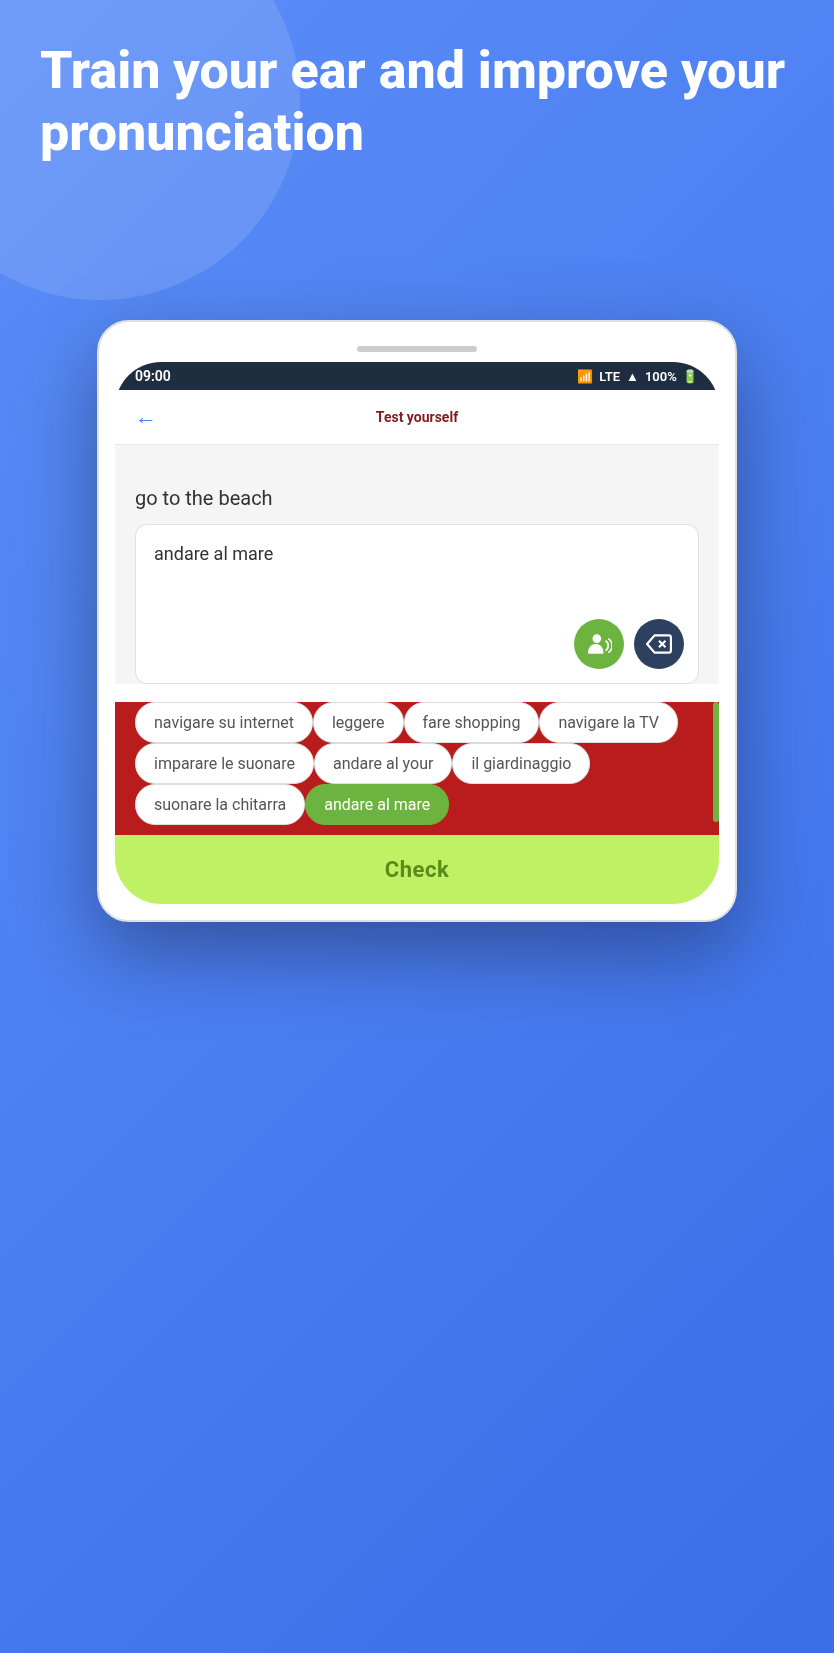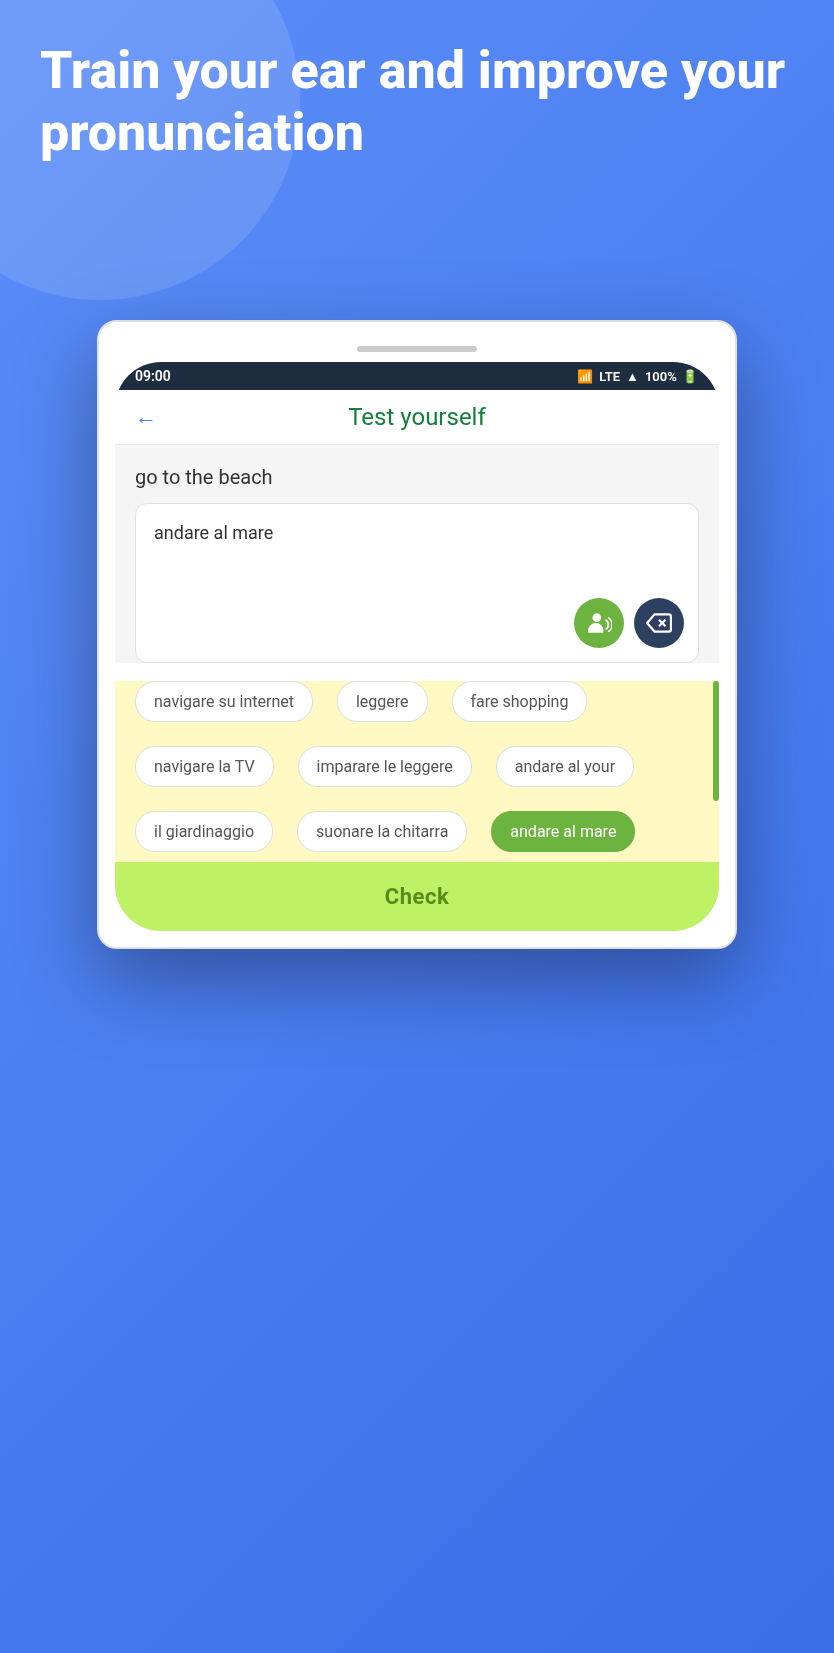--- a/index.html
+++ b/index.html
@@ -49,21 +49,21 @@
       position: absolute;
       top: 320px;
       left: 50%;
       transform: translateX(-50%);
       width: 640px;
       z-index: 3;
     }
 
     .phone-frame {
       background: #fff;
-      border-radius: 20px;
+      border-radius: 32px;
       padding: 16px;
       box-shadow: 0 30px 80px rgba(0,0,0,0.35);
       border: 2px solid #e0e0e0;
     }
 
     .phone-inner {
       border-radius: 46px;
       overflow: hidden;
       background: #fff;
     }
@@ -113,36 +113,37 @@
     .back-btn {
       color: #4a7cf7;
       font-size: 22px;
       cursor: pointer;
     }
 
     .header-title {
       position: absolute;
       left: 50%;
       transform: translateX(-50%);
-      font-size: 24px;
-      font-weight: 400;
-      color: #15803d;
+      font-size: 14px;
+      font-weight: 700;
+      color: #7f1d1d;
     }
 
     
     .app-content {
       background: #f5f5f5;
       padding: 20px 20px 0;
     }
 
     .prompt-text {
       font-size: 20px;
       color: #333;
       margin-bottom: 14px;
       font-weight: 400;
+      margin-top: 21px;
     }
 
     
     .answer-box {
       background: #fff;
       border-radius: 12px;
       padding: 18px 18px 18px 18px;
       min-height: 160px;
       position: relative;
       border: 1px solid #e0e0e0;
@@ -173,25 +174,25 @@
     .btn-delete {
       width: 50px; height: 50px;
       border-radius: 50%;
       background: #2d4060;
       display: flex; align-items: center; justify-content: center;
       cursor: pointer;
     }
 
     
     .chips-area {
-      background: #fef9c3;
+      background: #b91c1c;
       padding: 0 20px 10px;
       display: flex;
       flex-wrap: wrap;
-      gap: 24px;
+      gap: 0;
       position: relative;
     }
 
     
     .scroll-indicator {
       position: absolute;
       right: 0;
       top: 0;
       width: 6px;
       height: 120px;
@@ -287,21 +288,21 @@
           </div>
         </div>
       </div>
 
       <div class="chips-area" id="chips-container">
         <div class="scroll-indicator"></div>
       <div class="chip">navigare su internet</div>
           <div class="chip">leggere</div>
           <div class="chip">fare shopping</div>
           <div class="chip">navigare la TV</div>
-          <div class="chip">imparare le leggere</div>
+          <div class="chip">imparare le suonare</div>
           <div class="chip">andare al your</div>
           <div class="chip">il giardinaggio</div>
           <div class="chip">suonare la chitarra</div>
           <div class="chip selected">andare al mare</div>
         </div>
 
       <div class="check-btn">Check</div>
 
     </div>
   </div>

